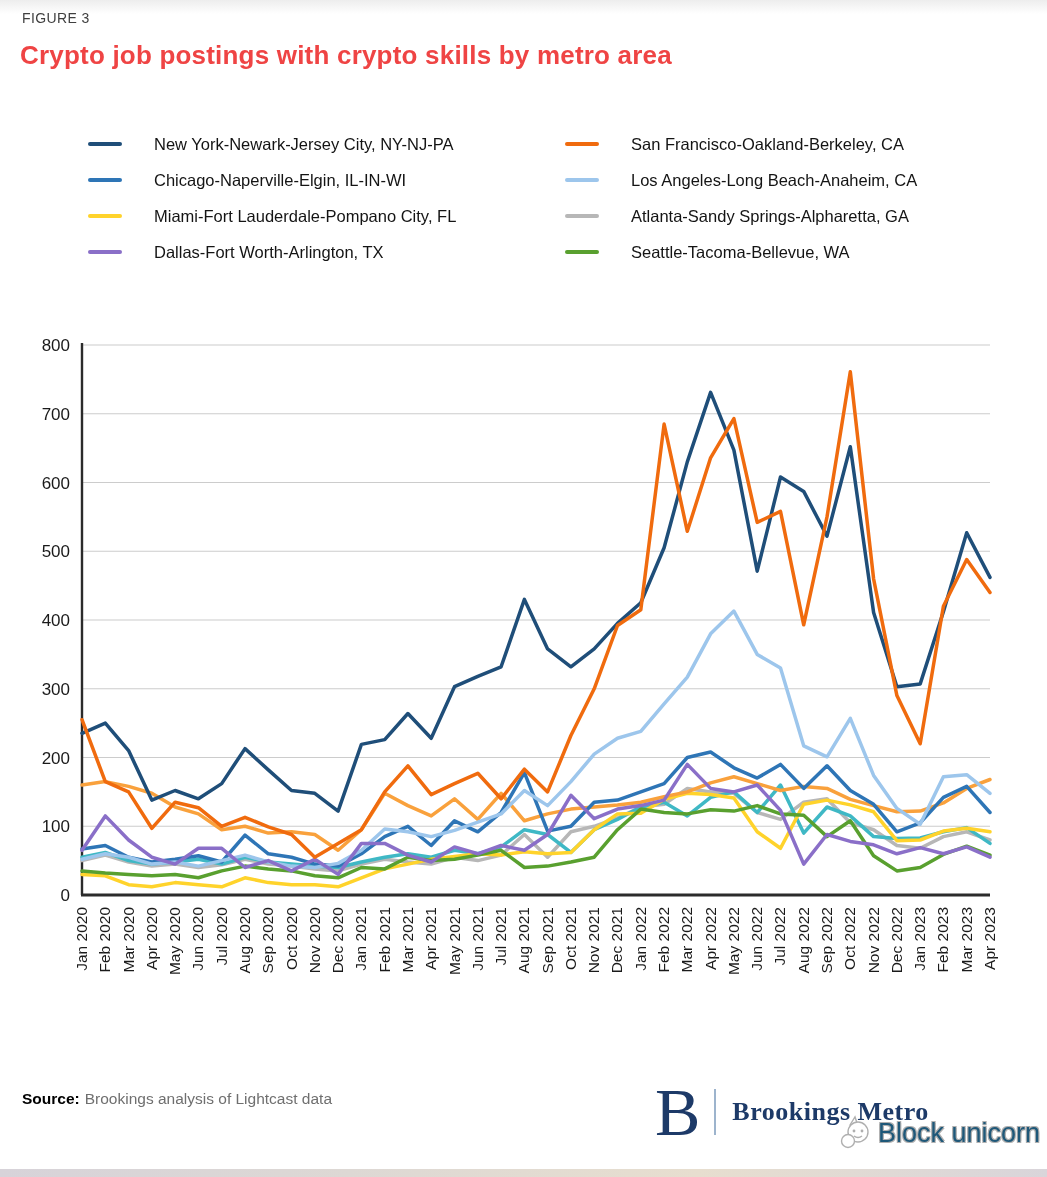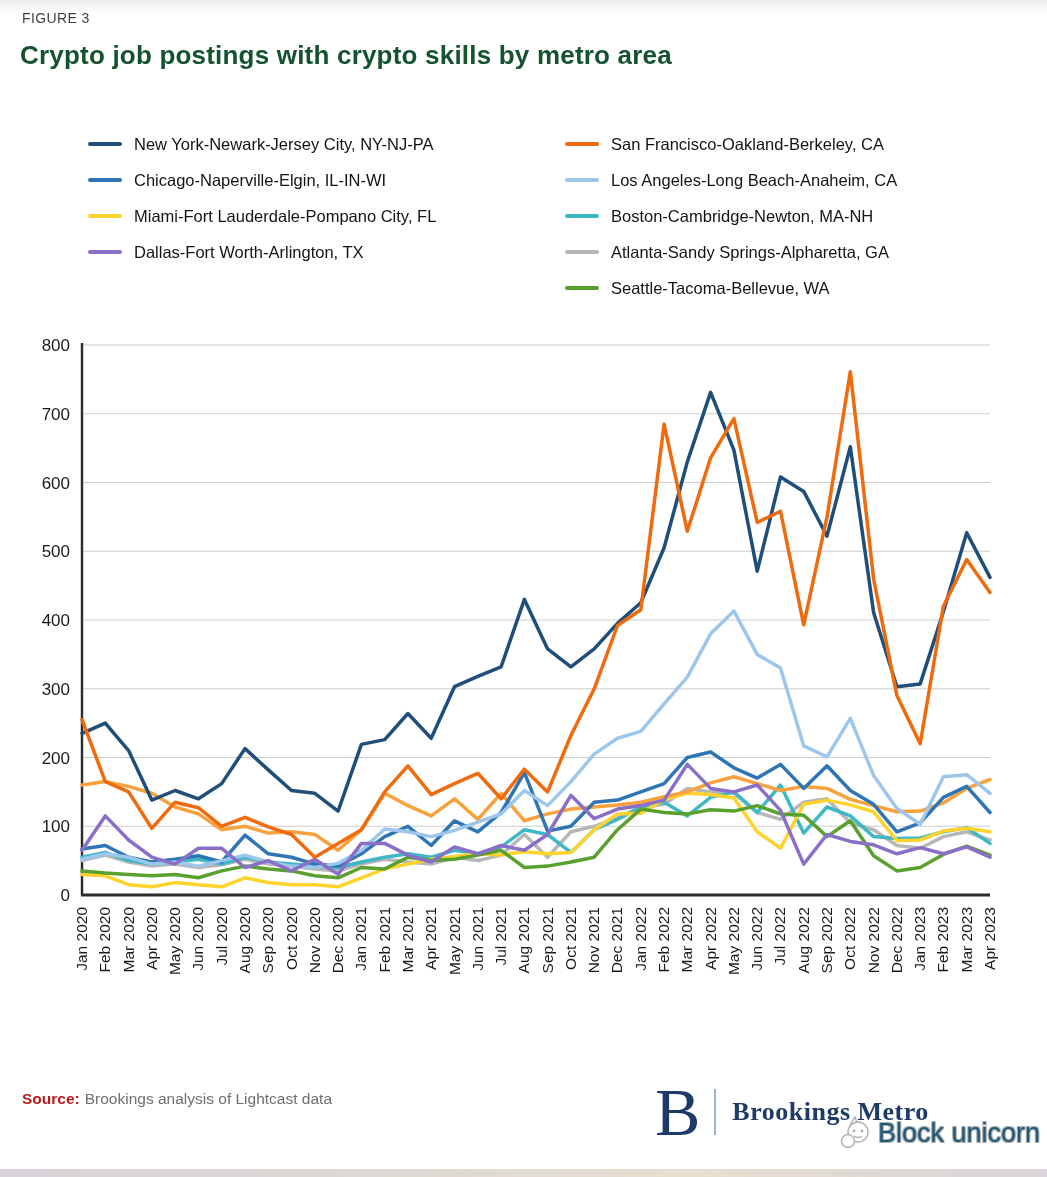--- a/index.html
+++ b/index.html
@@ -13,40 +13,40 @@
   .top-fade {
     position:absolute; left:0; top:0; width:1047px; height:14px;
     background:linear-gradient(to bottom,#ededed,#ffffff);
   }
   .figure-label {
     position:absolute; left:22px; top:10px;
     font-size:14px; color:#3f3f3f; letter-spacing:.4px;
   }
   .page-title {
     position:absolute; left:20px; top:40px;
-    font-size:26px; font-weight:bold; color:#14532d; letter-spacing:.2px;
+    font-size:26px; font-weight:bold; color:#ef4444; letter-spacing:.2px;
   }
   .legend {
     position:absolute; left:0; top:126px; width:1047px; height:180px;
   }
   .legend-col { position:absolute; top:0; }
   .legend-col.left  { left:88px;  width:470px; }
   .legend-col.right { left:565px; width:470px; }
   .legend-item {
-    display:flex; align-items:center; height:36px;
+    display:flex; align-items:center; height:36px;gap:20px;
   }
   .legend-swatch {
     width:34px; height:4px; border-radius:2px; flex:0 0 34px; margin-right:12px;
   }
   .legend-label { font-size:16.5px; color:#141414; }
   #chart-svg { position:absolute; left:0; top:0; }
   .source-line {
     position:absolute; left:22px; top:1090px; font-size:15.5px; color:#6f6f6f;
   }
-  .source-line b { color:#b91c1c; margin-right:5px; }
+  .source-line b { color:#000000; margin-right:5px; }
   .brand {
     position:absolute; left:655px; top:1082px; height:60px;
     display:flex; align-items:center; color:#1d3a68;
   }
   .brand-b {
     font-family:"Liberation Serif", serif; font-size:68px; line-height:54px;
     font-weight:normal; color:#1d3a68;
   }
   .brand-divider {
     width:2px; height:46px; background:#9db4cd; margin:0 16px 0 14px;
@@ -96,24 +96,20 @@
       </div>
     </div>
   <div class="legend-col right" id="legend-right">
       <div class="legend-item">
         <span class="legend-swatch" style="background: rgb(240, 107, 14);"></span>
         <span class="legend-label">San Francisco-Oakland-Berkeley, CA</span>
       </div>
       <div class="legend-item">
         <span class="legend-swatch" style="background: rgb(157, 198, 236);"></span>
         <span class="legend-label">Los Angeles-Long Beach-Anaheim, CA</span>
-      </div>
-      <div class="legend-item">
-        <span class="legend-swatch" style="background: rgb(63, 184, 197);"></span>
-        <span class="legend-label">Boston-Cambridge-Newton, MA-NH</span>
       </div>
       <div class="legend-item">
         <span class="legend-swatch" style="background: rgb(183, 183, 183);"></span>
         <span class="legend-label">Atlanta-Sandy Springs-Alpharetta, GA</span>
       </div>
       <div class="legend-item">
         <span class="legend-swatch" style="background: rgb(89, 160, 47);"></span>
         <span class="legend-label">Seattle-Tacoma-Bellevue, WA</span>
       </div>
     </div>

